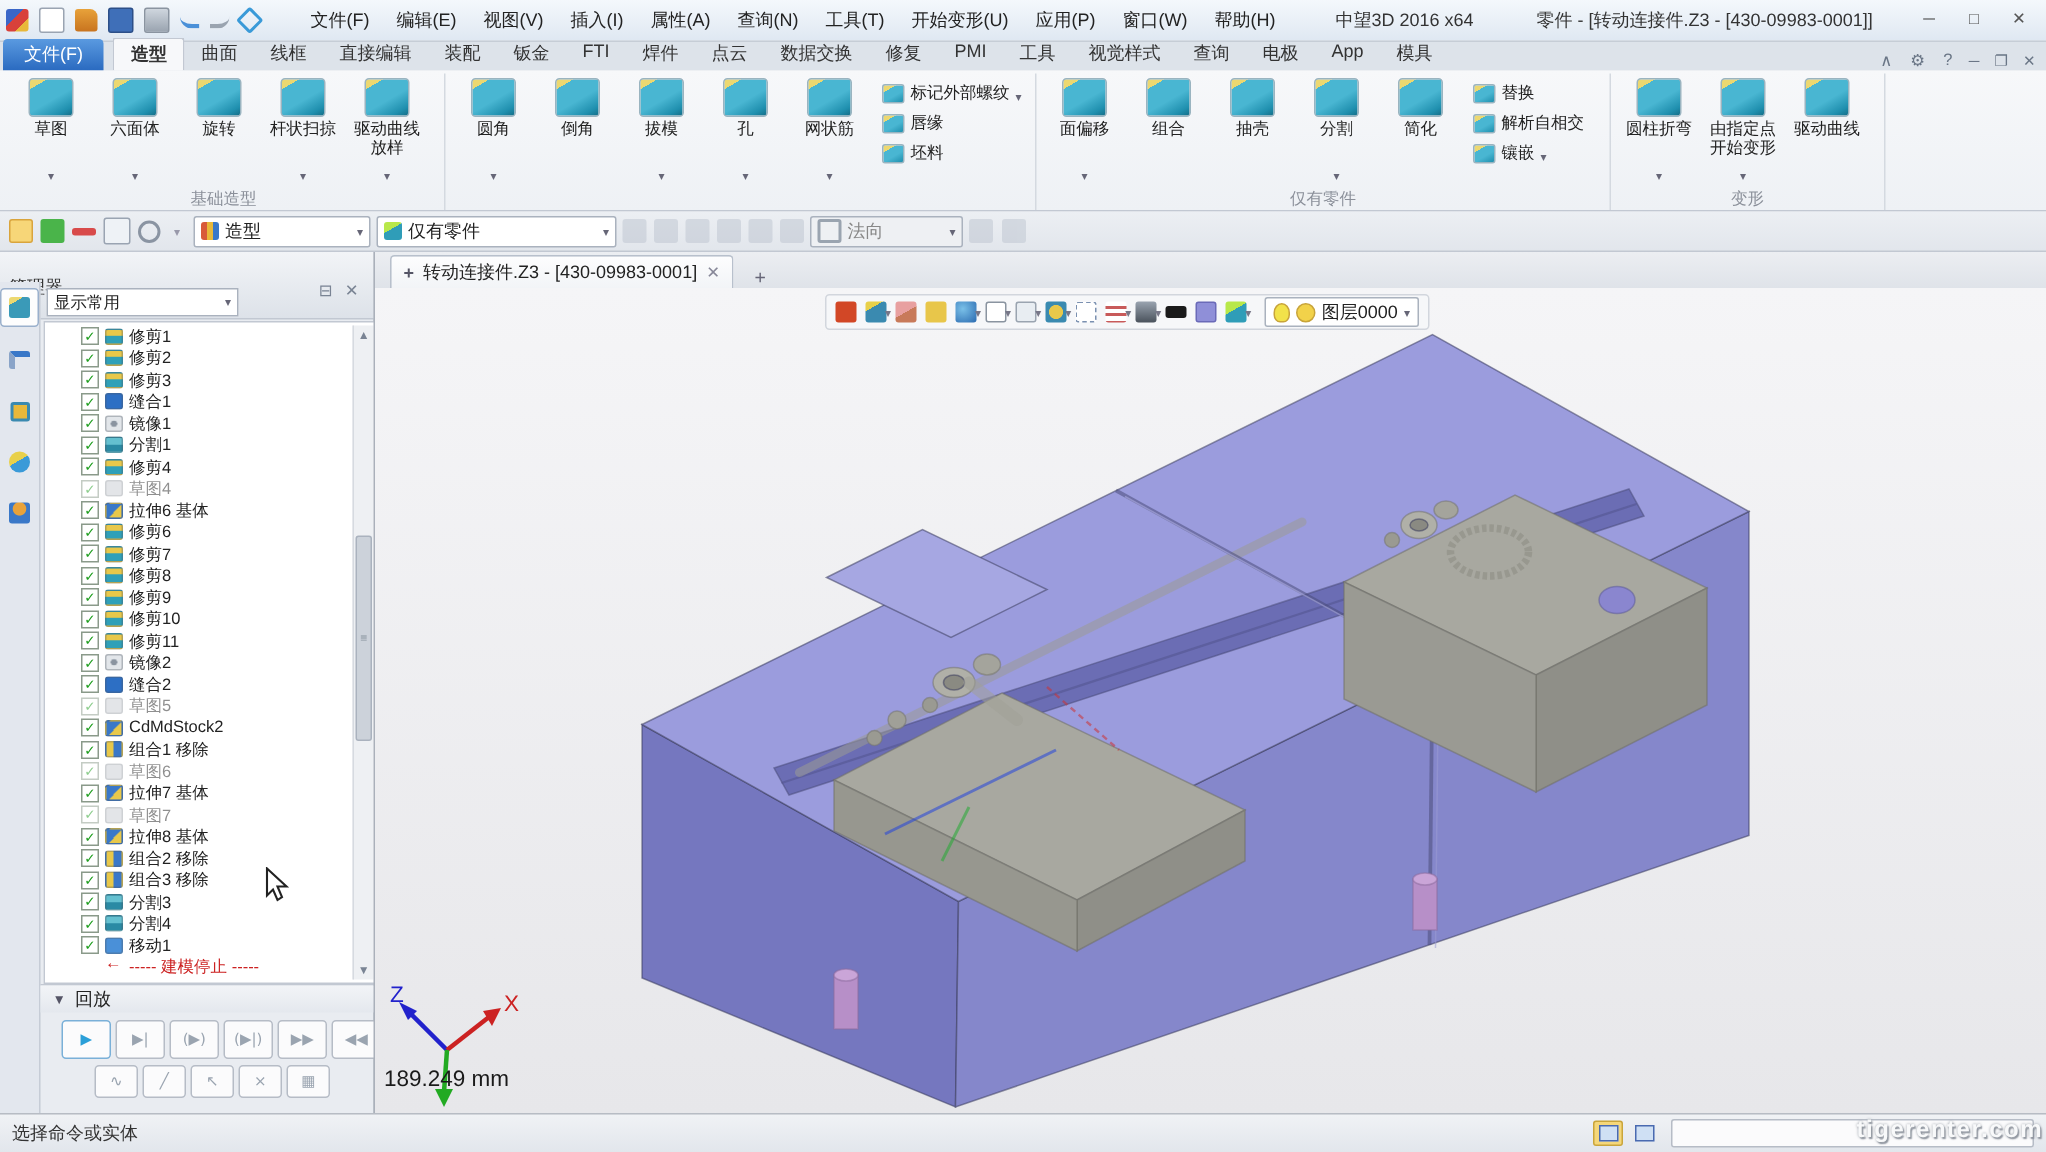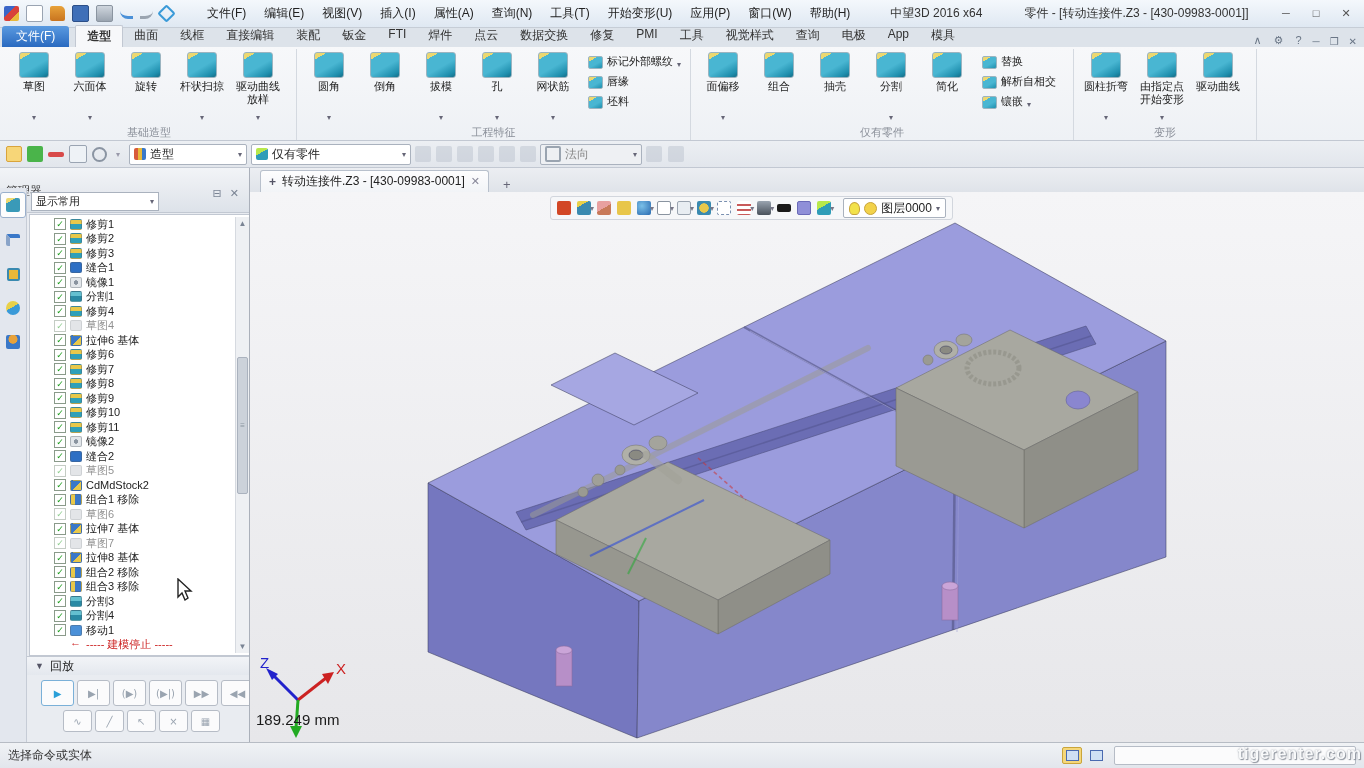--- a/index.html
+++ b/index.html
@@ -330,21 +330,20 @@
               <span class="slabel">唇缘</span>
               <span class="sdrop" data-name="dropdown-arrow-icon">▾</span>
             </div>
           <div class="sbtn" data-name="stock-button">
               <span class="sicon" data-name="stock-icon"></span>
               <span class="slabel">坯料</span>
               <span class="sdrop" data-name="dropdown-arrow-icon">▾</span>
             </div>
         </div>
       </div>
-      <div class="glabel" data-name="ribbon-group-label">工程特征</div>
     </div>
     <div class="rgroup" data-name="ribbon-group">
       <div class="gbody">
         <div class="bigs">
 
         <div class="bbtn" data-name="face-offset-button">
               <span class="bicon" data-name="face-offset-icon"></span>
               <span class="blabel">面偏移</span>
               <span class="drop show" data-name="dropdown-arrow-icon">▾</span>
             </div>

